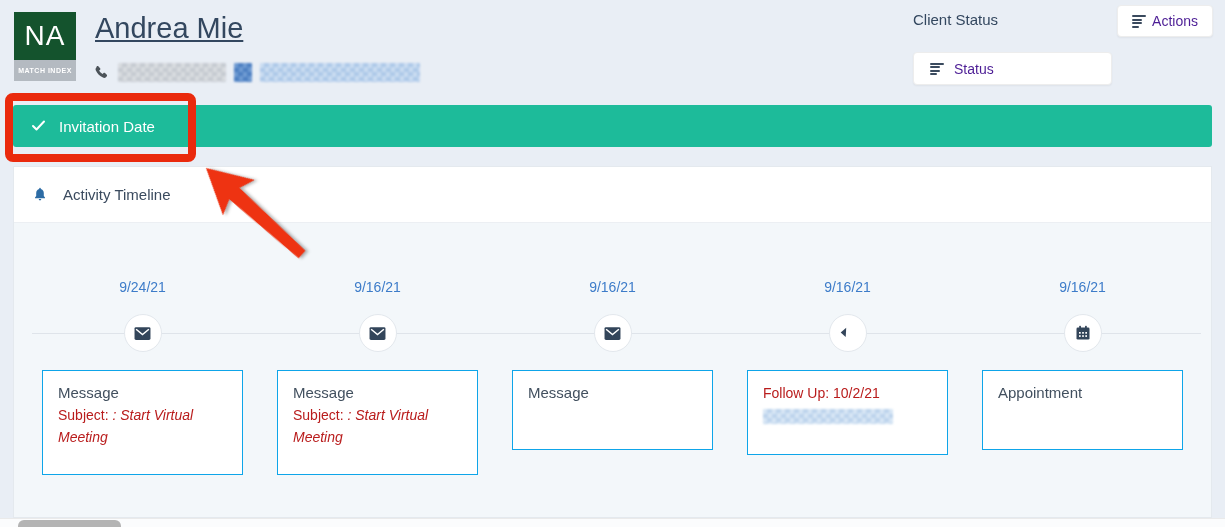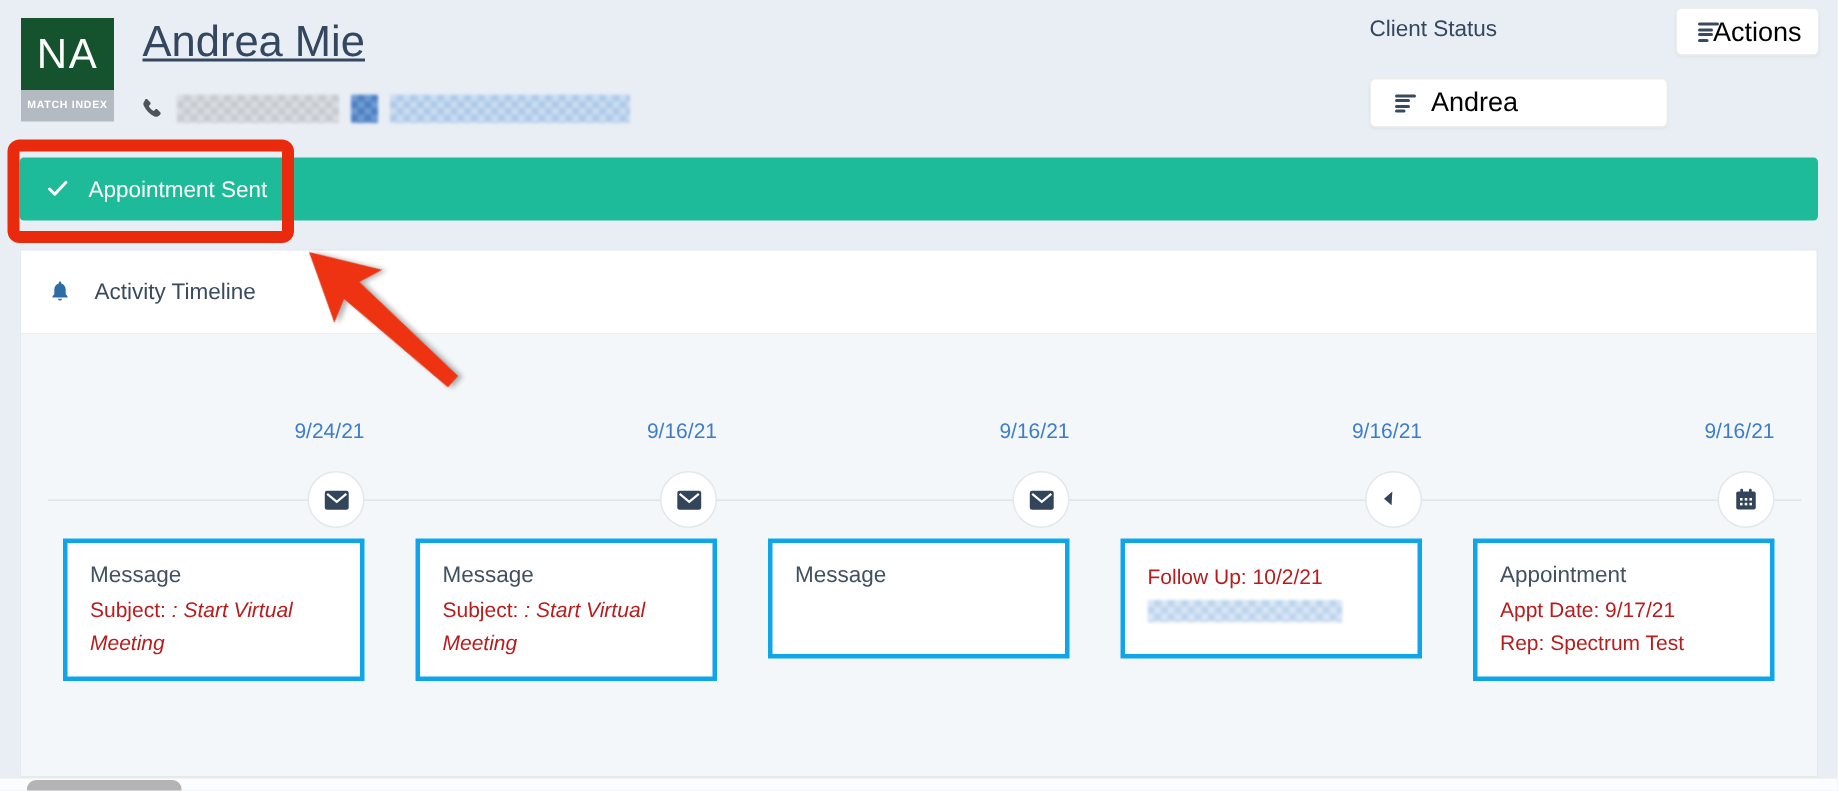--- a/index.html
+++ b/index.html
@@ -25,21 +25,21 @@
     background-image:conic-gradient(#c6cbd1 25%, #d8dbdf 0 50%, #c6cbd1 0 75%, #d8dbdf 0); }
   .rx-chip { width:18px; height:19px;
     background-image:conic-gradient(#4d80c2 25%, #6f9bd2 0 50%, #4d80c2 0 75%, #6f9bd2 0); }
   .rx-blue { width:160px; height:19px;
     background-image:conic-gradient(#aec9e8 25%, #c9dcf1 0 50%, #aec9e8 0 75%, #c9dcf1 0); }
   .rx-card { width:130px; height:15px; margin-top:5px;
     background-image:conic-gradient(#bdd4ec 25%, #d7e6f5 0 50%, #bdd4ec 0 75%, #d7e6f5 0); }
   .client-status { position:absolute; left:913px; top:11px; font-size:15px; font-weight:500; color:#33475f; }
   .btn { position:absolute; display:flex; align-items:center; gap:10px;
     background:#fff; border:1px solid #ededed; border-radius:4px;
-    box-shadow:0 1px 2px rgba(0,0,0,.05); font-size:18px; color:#000000; cursor:pointer; }
+    box-shadow:0 1px 2px rgba(0,0,0,.05); font-size:14px; color:#4c1d95; cursor:pointer; }
   .btn-actions { left:1117px; top:5px; width:96px; height:32px; padding:0 14px; }
   .btn-inquiry { left:913px; top:52px; width:199px; height:33px; padding:0 16px; }
   .lines-icon { display:inline-block; width:14px; height:12px; position:relative; }
   .lines-icon i { position:absolute; left:0; height:2px; background:#3a4a5e; border-radius:1px; display:block; }
   .lines-icon i:nth-child(1){ top:0;  width:14px; }
   .lines-icon i:nth-child(2){ top:3.5px; width:10px; }
   .lines-icon i:nth-child(3){ top:7px;  width:10px; }
   .lines-icon i:nth-child(4){ top:10.5px; width:7px; }
   
   .banner { position:absolute; left:13px; top:105px; width:1199px; height:42px;
@@ -51,31 +51,31 @@
   .anno-arrow { position:absolute; left:190px; top:158px; z-index:60; pointer-events:none; }
   
   .panel { position:absolute; left:13px; top:166px; width:1199px; height:352px;
     background:#fff; border:1px solid #e4e9ee; }
   .panel-head { height:56px; display:flex; align-items:center; gap:15px;
     padding:14px 18px; border-bottom:1px solid #eceff3; font-size:15px; color:#3a4a5e; }
   .tl-area { position:relative; height:294px; background:#f3f7fa; padding-top:56px; }
   .tl-line-h { position:absolute; left:18px; right:10px; top:110px; border-top:1px solid #dfe4ea; }
   .tl-grid { position:relative; display:grid; grid-template-columns:repeat(5,1fr);
     gap:0 34px; padding:0 28px; }
-  .tl-col { display:flex; flex-direction:column; align-items:flex-end; }
+  .tl-col { display:flex; flex-direction:column; align-items:center; }
   .tl-date { font-size:14px; color:#3d7cc9; height:17px; }
   .tl-circle { margin-top:18px; width:38px; height:38px; border-radius:50%;
     background:#fff; border:1px solid #e3e8ed; display:flex; align-items:center;
     justify-content:center; position:relative; z-index:2; }
   .tl-circle svg { display:none; }
   .tl-circle[data-icon="envelope"] .i-envelope { display:block; }
   .tl-circle[data-icon="reply"] .i-reply { display:block; }
   .tl-circle[data-icon="calendar"] .i-calendar { display:block; }
-  .tl-card { margin-top:7px; width:100%; min-height:80px; background:#fff;
-    border:3px solid #0ea5e9; padding:11px 15px 12px; align-self:stretch; cursor:pointer; }
+  .tl-card { margin-top:18px; width:100%; min-height:80px; background:#fff;
+    border:1px solid #0ea5e9; padding:11px 15px 26px; align-self:stretch; cursor:pointer; }
   .tl-card-title { font-size:15px; color:#42505f; line-height:22px; }
   .tl-line { font-size:14px; color:#b91c1c; line-height:22px; }
   .tl-line .it { font-style:italic; }
   
   .bottom-bar { position:absolute; left:0; top:518px; width:1225px; height:9px;
     background:#fbfcfd; border-top:1px solid #eaeaea; }
   .scroll-thumb { position:absolute; left:18px; top:520px; width:103px; height:12px;
     background:#b4b4b4; border-radius:6px; }
 </style>
 </head>
@@ -111,30 +111,30 @@
   <span>Actions</span>
 </button>
 
 <button class="btn btn-inquiry">
   <span class="lines-icon">
       <i></i>
       <i></i>
       <i></i>
       <i></i>
     </span>
-  <span>Andrea</span>
+  <span>Status</span>
 </button>
 
 <div class="banner">
   <span style="display:flex;">
     <svg width="15" height="12" viewBox="0 0 14 12">
         <polyline points="1.5,6 5,9.5 12.5,1.5" fill="none" stroke="#fff" stroke-width="2" stroke-linecap="round" stroke-linejoin="round"></polyline>
       </svg>
   </span>
-  <span>Appointment Sent</span>
+  <span>Invitation Date</span>
 </div>
 
 <div class="anno-rect"></div>
 <svg class="anno-arrow" width="140" height="125" viewBox="0 0 140 125">
   <g transform="translate(16,10) rotate(-48) scale(0.85) translate(-30,0)" style="filter:drop-shadow(2px 3px 2px rgba(0,0,0,.3));">
     <polygon points="30,0 58,52 39,45 36,152 24,152 21,45 2,52" fill="#ee3312"></polygon>
   </g>
 </svg>
 
 <div class="panel">
@@ -224,24 +224,20 @@
                 <rect x="7.15" y="7" width="1.7" height="1.7"></rect>
                 <rect x="10.3" y="7" width="1.7" height="1.7"></rect>
           <rect x="4" y="10.2" width="1.7" height="1.7"></rect>
                 <rect x="7.15" y="10.2" width="1.7" height="1.7"></rect>
                 <rect x="10.3" y="10.2" width="1.7" height="1.7"></rect>
         </g>
       </svg>
     </div>
     <div class="tl-card">
       <div class="tl-card-title">Appointment</div>
-      <div class="tl-card-lines">
-              <div class="tl-line"><span>Appt Date: </span><span>9/17/21</span></div>
-              <div class="tl-line"><span>Rep: </span><span>Spectrum Test</span></div>
-            </div>
     </div>
   </div>
 </div>
   </div>
 </div>
 
 <div class="bottom-bar"></div>
 <div class="scroll-thumb"></div>
 
 </body></html>

